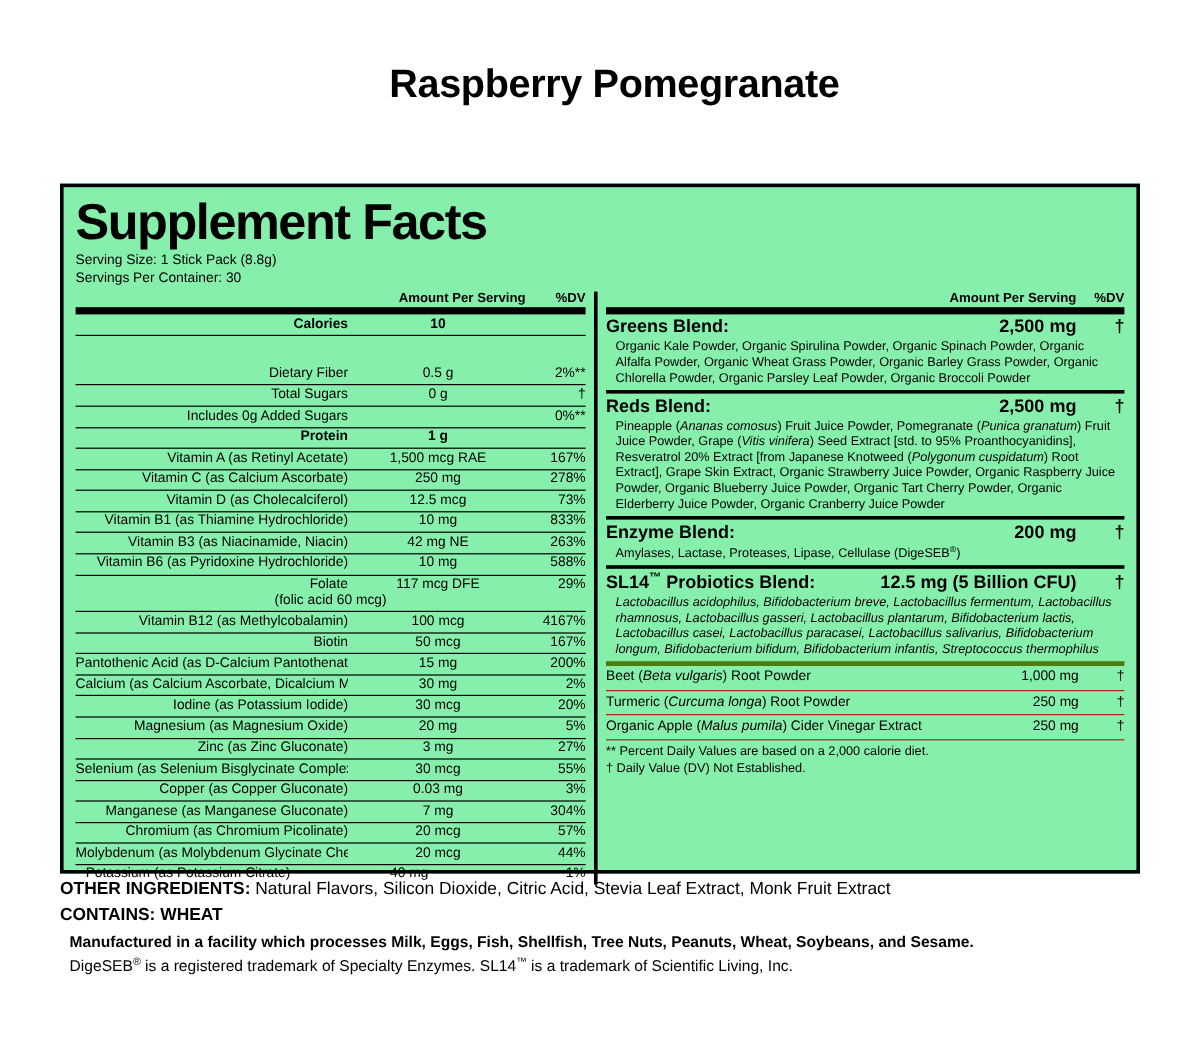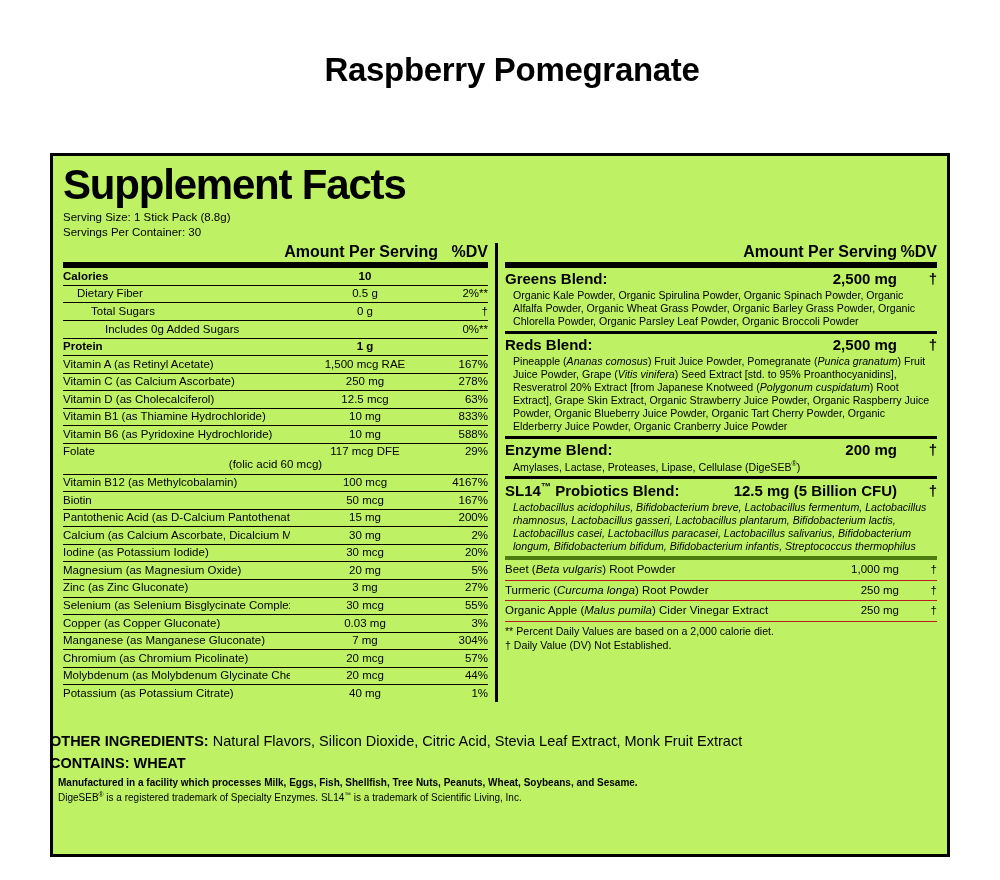--- a/index.html
+++ b/index.html
@@ -27,24 +27,24 @@
     letter-spacing: -0.3px;
     padding-top: 52px;
     line-height: 1.1;
     padding-left: 24px;
   }
   .panel {
     position: absolute;
     left: 50px;
     top: 153px;
     width: 900px;
-    height: 704px;
+    height: 575px;
     border: 3px solid #000;
     box-sizing: border-box;
-    background: #bef264;
+    background: #86efac;
   }
   .sf-title {
     font-size: 42px;
     font-weight: bold;
     letter-spacing: -1.2px;
     line-height: 1;
     padding: 8px 0 2px 10px;
   }
   .serving-lines {
     font-size: 11.5px;
@@ -66,21 +66,21 @@
     margin: 0 2px;
   }
   .col-right {
     flex: 1;
     box-sizing: border-box;
     padding: 0 10px 0 5px;
   }
   .hdr-row {
     display: flex;
     align-items: flex-end;
-    font-size: 16px;
+    font-size: 11px;
     font-weight: bold;
     border-bottom: 6px solid #000;
     padding-bottom: 1px;
   }
   .hdr-row .sp {
     flex: 1;
   }
   .hdr-amt {
     text-align: right;
     white-space: nowrap;
@@ -100,38 +100,40 @@
   .nrow {
     display: flex;
     font-size: 11.5px;
     line-height: 1.18;
     border-bottom: 1px solid #000;
     padding: 1.5px 0 1.5px 0;
     align-items: baseline;
   }
   .nrow.last {
     border-bottom: none;
+    gap: 24px;
   }
   .nrow .name {
     flex: 1;
     white-space: nowrap;
     overflow: hidden;
+    text-align: right;
   }
   .nrow .amt {
     width: 150px;
     text-align: center;
     white-space: nowrap;
   }
   .nrow .dv {
     width: 48px;
     text-align: right;
     white-space: nowrap;
   }
   .b { font-weight: bold; }
-  .ind1 { padding-left: 14px; }
+  .ind1 { padding-left: 14px; margin-top: 24px; }
   .ind2 { padding-left: 28px; }
   .ind3 { padding-left: 42px; }
   .sub-note {
     font-size: 11.5px;
     line-height: 1.18;
     text-align: center;
     padding-bottom: 2px;
     border-bottom: 1px solid #000;
     margin-top: -1px;
   }
@@ -202,21 +204,21 @@
   .bottom-block {
     position: absolute;
     left: 50px;
     top: 730px;
     width: 900px;
     font-size: 14.5px;
     line-height: 1.55;
   }
   .bottom-block .l1 { font-size: 14.5px; }
   .bottom-block .l3, .bottom-block .l4 {
-    font-size: 10px;
+    font-size: 13px;
     padding-left: 8px;
   }
   sup { font-size: 0.68em; }
 </style>
 </head>
 <body>
 
 <div class="page">
 
   <div class="product-title">Raspberry Pomegranate</div>
@@ -271,26 +273,31 @@
               <div class="dv">167%</div>
             </div>
             <div class="nrow">
               <div class="name">Vitamin C (as Calcium Ascorbate)</div>
               <div class="amt">250 mg</div>
               <div class="dv">278%</div>
             </div>
             <div class="nrow">
               <div class="name">Vitamin D (as Cholecalciferol)</div>
               <div class="amt">12.5 mcg</div>
-              <div class="dv">63%</div>
+              <div class="dv">73%</div>
             </div>
             <div class="nrow">
               <div class="name">Vitamin B1 (as Thiamine Hydrochloride)</div>
               <div class="amt">10 mg</div>
               <div class="dv">833%</div>
+            </div>
+            <div class="nrow">
+              <div class="name">Vitamin B3 (as Niacinamide, Niacin)</div>
+              <div class="amt">42 mg NE</div>
+              <div class="dv">263%</div>
             </div>
             <div class="nrow">
               <div class="name">Vitamin B6 (as Pyridoxine Hydrochloride)</div>
               <div class="amt">10 mg</div>
               <div class="dv">588%</div>
             </div>
             <div class="nrow folate-row">
               <div class="name">Folate</div>
               <div class="amt">117 mcg DFE</div>
               <div class="dv">29%</div>

